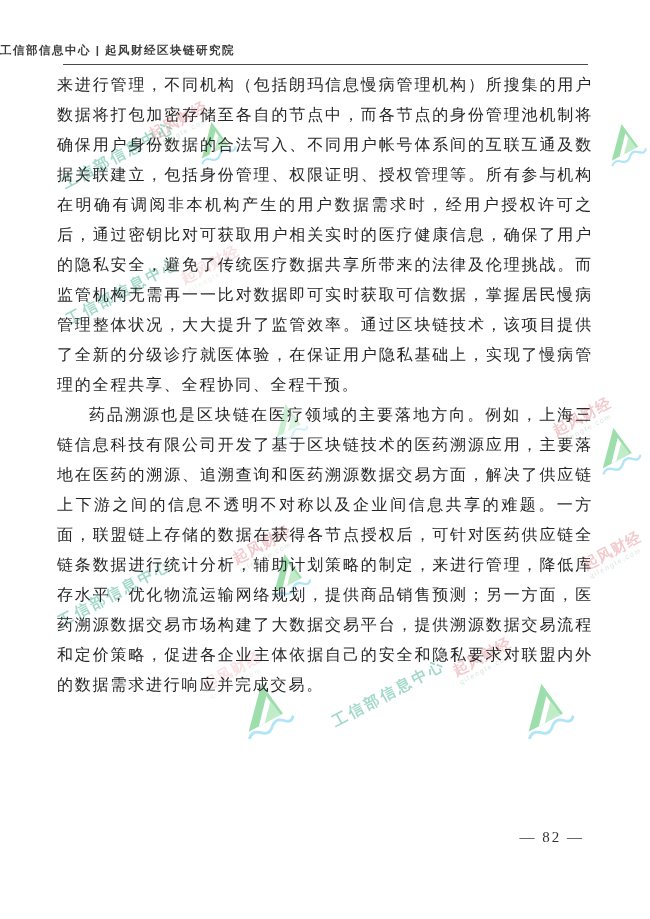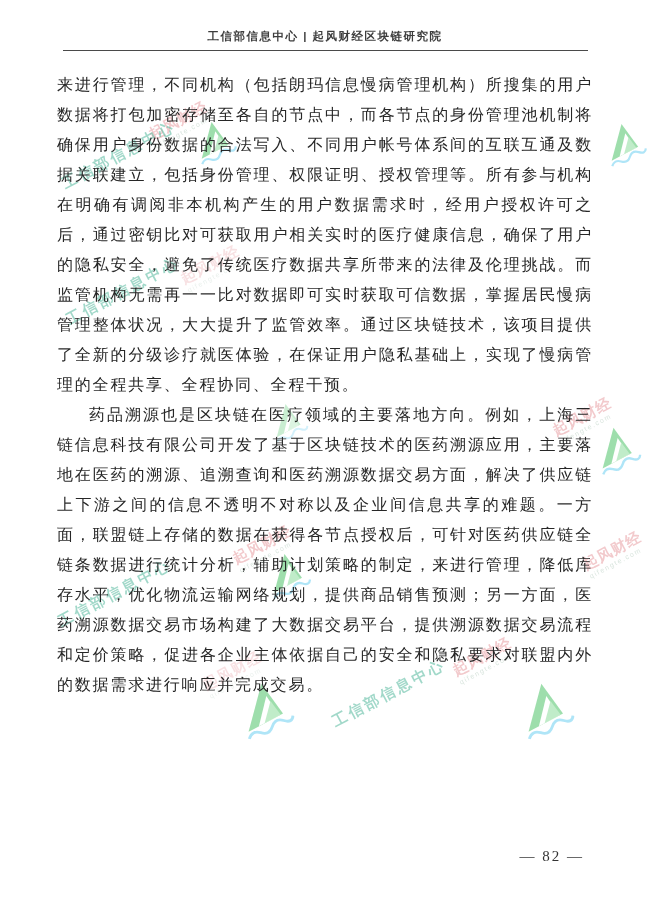--- a/index.html
+++ b/index.html
@@ -18,22 +18,22 @@
     width:650px;height:919px;
     margin:0 auto;
     background:#ffffff;
     overflow:hidden;
     font-family:"Liberation Serif","DejaVu Serif",serif;
     color:var(--ink);
   }
   
   .header{position:absolute;left:0;top:0;width:100%;z-index:2;}
   .header-title{
-    margin-top:29px;
-    text-align:center;
+    margin-top:43px;
+    text-align:left;
     font-family:"Liberation Sans","DejaVu Sans",sans-serif;
     font-size:11.5px;
     font-weight:bold;
     letter-spacing:1.5px;
     color:var(--header-ink);
   }
   .header-rule{
     margin:6px 62px 0 63px;
     border-top:1.2px solid #4a4a4a;
     height:0;
@@ -53,21 +53,21 @@
   .para{margin:0;}
   .para.indent{text-indent:2em;}
   .section-heading{
     font-weight:bold;
     text-indent:2em;
     line-height:30px;
   }
   
   .page-number{
     position:absolute;
-    right:66px;top:848px;
+    right:66px;top:829px;
     z-index:2;
     font-size:15px;
     letter-spacing:2px;
     color:#333;
   }
   
   .wm-layer{position:absolute;inset:0;z-index:1;}
   .wm{
     position:absolute;
     transform:rotate(-28deg);

